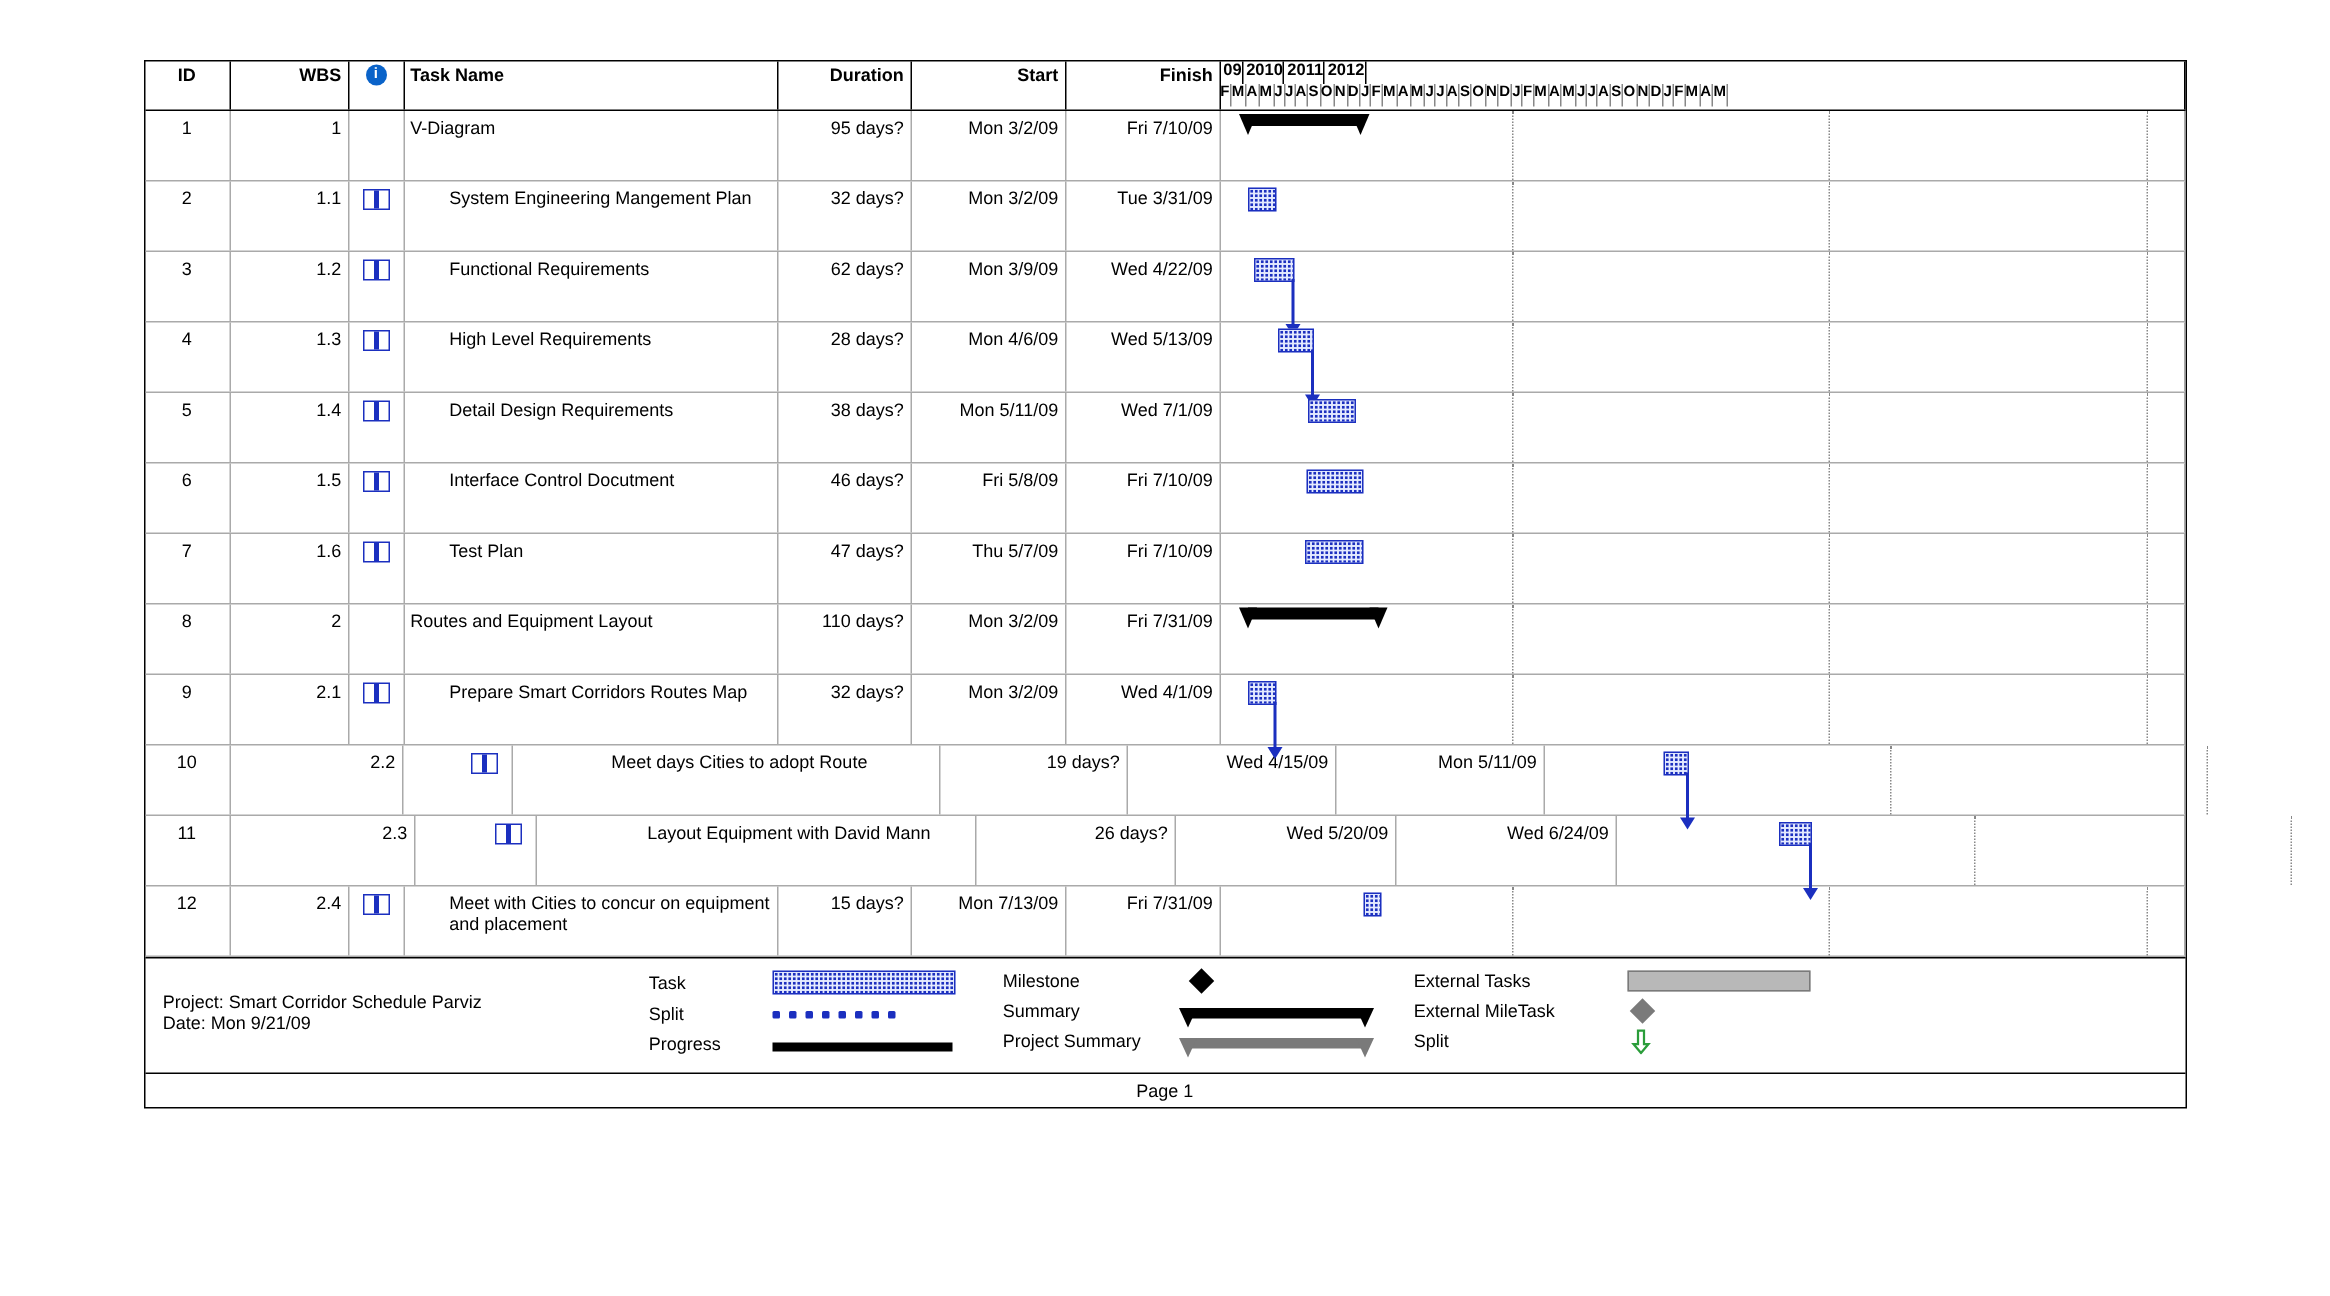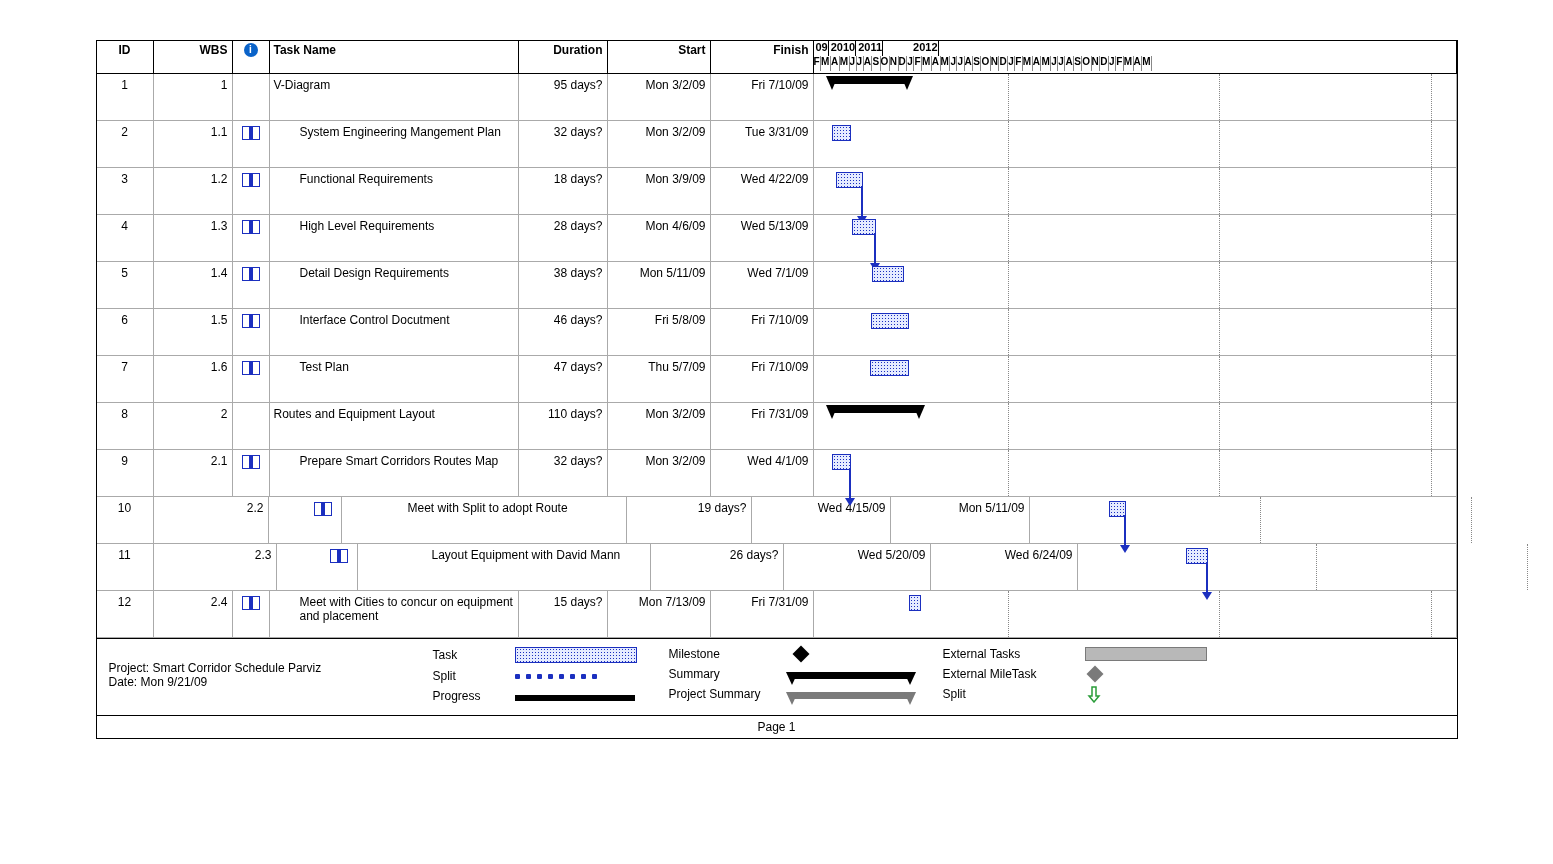--- a/index.html
+++ b/index.html
@@ -78,21 +78,21 @@
     <div class="cell c-name">Task Name</div>
     <div class="cell c-dur">Duration</div>
     <div class="cell c-start">Start</div>
     <div class="cell c-finish">Finish</div>
     <div class="cell c-gantt" style="padding:0">
       <div class="gantt-head" id="gantt-head">
           <div class="gantt-years">
             <div class="gy" style="width: 194.15px;">09</div>
             <div class="gy" style="width: 211.8px;">2010</div>
             <div class="gy" style="width: 211.8px;">2011</div>
-            <div class="gy" style="width: 88.25px; margin-left: 28px;">2012</div>
+            <div class="gy" style="width: 88.25px;">2012</div>
           </div>
           <div class="gantt-months">
             <div class="gm" style="width: 17.65px; text-align: center;">F</div>
             <div class="gm" style="width: 17.65px; text-align: center;">M</div>
             <div class="gm" style="width: 17.65px; text-align: center;">A</div>
             <div class="gm" style="width: 17.65px; text-align: center;">M</div>
             <div class="gm" style="width: 17.65px; text-align: center;">J</div>
             <div class="gm" style="width: 17.65px; text-align: center;">J</div>
             <div class="gm" style="width: 17.65px; text-align: center;">A</div>
             <div class="gm" style="width: 17.65px; text-align: center;">S</div>
@@ -168,21 +168,21 @@
           <div class="taskbar" style="left: 18.2383px; width: 17.0617px;"></div>
         </div>
       </div>
       <div class="row" style="height: 46px;">
         <div class="cell c-id">3</div>
         <div class="cell c-wbs">1.2</div>
         <div class="cell c-ind"><span class="ind-icon"></span></div>
         <div class="cell c-name">
           <div class="indent1">Functional Requirements</div>
         </div>
-        <div class="cell c-dur">18 days?</div>
+        <div class="cell c-dur">62 days?</div>
         <div class="cell c-start">Mon 3/9/09</div>
         <div class="cell c-finish">Wed 4/22/09</div>
         <div class="cell c-gantt" style="position: relative;">
           <div class="gline" style="left: 194.15px;"></div>
           <div class="gline" style="left: 405.95px;"></div>
           <div class="gline" style="left: 617.75px;"></div>
           <div class="taskbar" style="left: 22.3567px; width: 25.2983px;"></div>
           <div class="vline" style="left: 47.655px; top: 18px; height: 32px;"></div>
           <div class="arrowhead" style="left: 43.655px; top: 48px;"></div>
         </div>
@@ -291,21 +291,21 @@
           <div class="taskbar" style="left: 18.2383px; width: 17.0617px;"></div>
           <div class="vline" style="left: 35.3px; top: 18px; height: 32px;"></div>
           <div class="arrowhead" style="left: 31.3px; top: 48px;"></div>
         </div>
       </div>
       <div class="row" style="height: 46px; gap: 36px;">
         <div class="cell c-id">10</div>
         <div class="cell c-wbs">2.2</div>
         <div class="cell c-ind"><span class="ind-icon"></span></div>
         <div class="cell c-name">
-          <div class="indent1">Meet with Split to adopt Route</div>
+          <div class="indent1">Meet days Cities to adopt Route</div>
         </div>
         <div class="cell c-dur">19 days?</div>
         <div class="cell c-start">Wed 4/15/09</div>
         <div class="cell c-finish">Mon 5/11/09</div>
         <div class="cell c-gantt" style="position: relative;">
           <div class="gline" style="left: 194.15px;"></div>
           <div class="gline" style="left: 405.95px;"></div>
           <div class="gline" style="left: 617.75px;"></div>
           <div class="taskbar" style="left: 43.5367px; width: 15.2967px;"></div>
           <div class="vline" style="left: 58.8333px; top: 18px; height: 32px;"></div>

